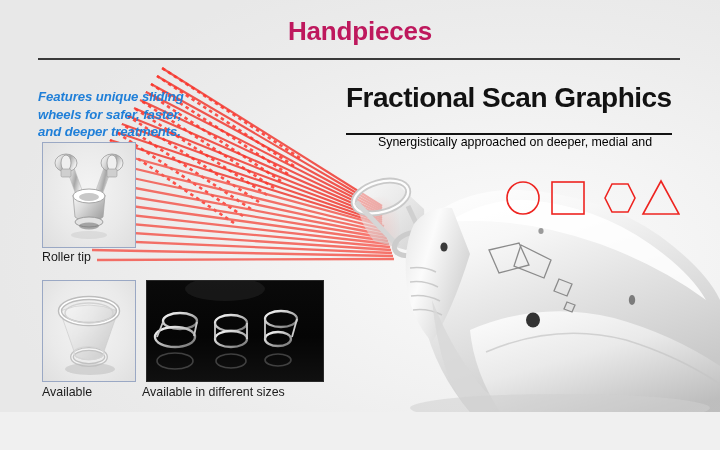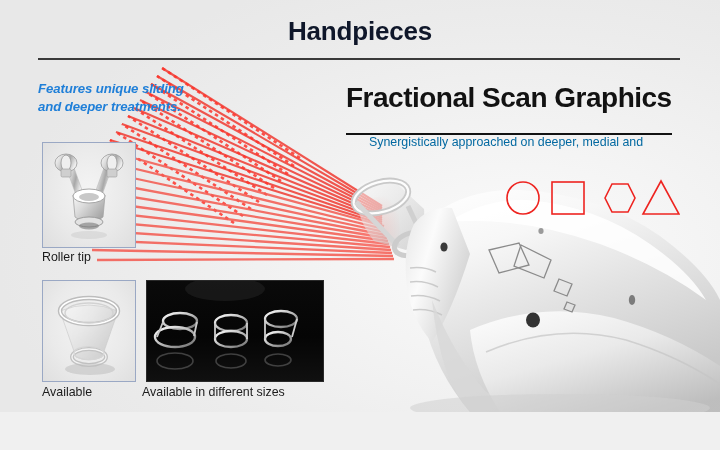--- a/index.html
+++ b/index.html
@@ -23,47 +23,47 @@
       linear-gradient(180deg,#f6f6f6 0%,#efefef 55%,#e9e9e9 100%);
   }
   .bottom-band{
     position:absolute;left:0;top:412px;width:720px;height:38px;
     background:#f0f0f0;
   }
   
   .title{
     position:absolute;left:0;top:16px;width:720px;
     text-align:center;
-    font-size:26px;font-weight:bold;color:#0f172a;
+    font-size:26px;font-weight:bold;color:#be185d;
     letter-spacing:-0.2px;
   }
   .title-rule{
     position:absolute;left:38px;top:58px;width:642px;height:2px;
     background:#3a3a3a;
   }
   
   .feature-text{
-    position:absolute;left:38px;top:80px;width:178px;
+    position:absolute;left:38px;top:88px;width:178px;
     font-size:13.2px;font-weight:bold;font-style:italic;
     color:#1f7fd8;line-height:17.5px;
     letter-spacing:-0.1px;
   }
   .feature-text div{white-space:nowrap;}
   
   .fsg-heading{
     position:absolute;left:346px;top:82px;
     font-size:28px;font-weight:bold;color:#121212;
     letter-spacing:-0.5px;
     padding-bottom:19px;
     border-bottom:2.5px solid #121212;
     display:inline-block;
   }
   .fsg-body{
-    position:absolute;left:369px;top:134px;width:312px;
-    font-size:12.4px;color:#0369a1;line-height:17px;
+    position:absolute;left:378px;top:134px;width:312px;
+    font-size:12.4px;color:#000000;line-height:17px;
   }
   .fsg-body div{white-space:nowrap;}
   
   .shapes{
     position:absolute;left:505px;top:176px;
     width:175px;height:44px;
   }
   .shapes svg{display:block;}
   
   .thumb{
@@ -220,20 +220,21 @@
 
       <ellipse cx="560" cy="408" rx="150" ry="14" fill="#cfcfcf" opacity="0.55"></ellipse>
     </g>
   </svg>
 
   <div class="title">Handpieces</div>
   <div class="title-rule"></div>
 
   <div class="feature-text">
     <div>Features unique sliding</div>
+    <div>wheels for safer, faster,</div>
     <div>and deeper treatments.</div>
   </div>
 
   <div class="fsg-heading">Fractional Scan Graphics</div>
 
   <div class="fsg-body">
     <div>Synergistically approached on deeper, medial and</div>
   </div>
 
   <div class="shapes">

